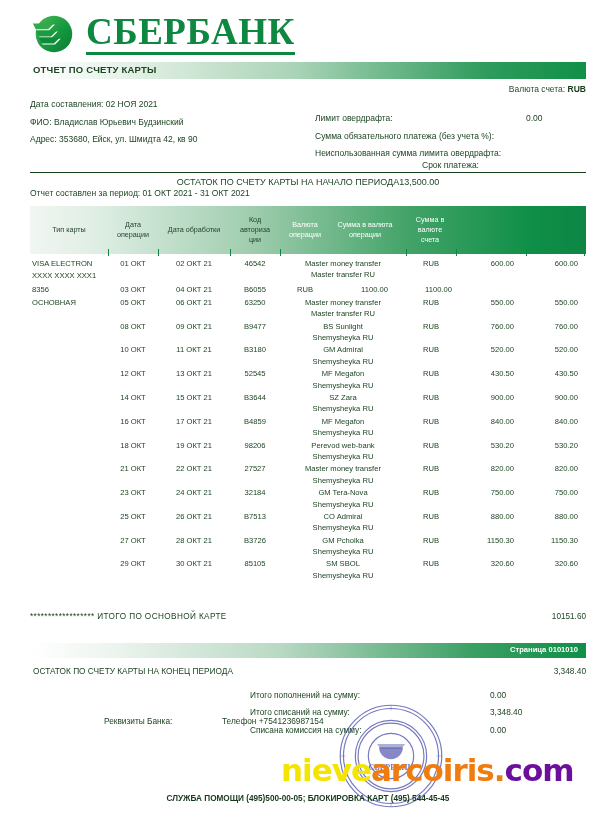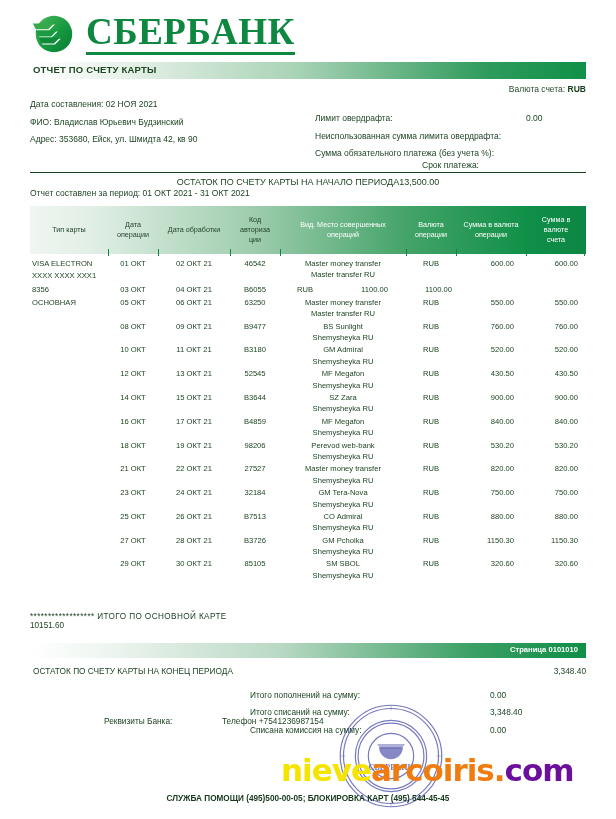--- a/index.html
+++ b/index.html
@@ -171,21 +171,20 @@
   .cardtype { font-size: 7.6px; line-height: 1.62; color: #1d4422; }
 
   .totals-row {
     position: absolute;
     left: 30px; top: 612px;
     width: 556px;
     display: flex;
     justify-content: space-between;
     font-size: 8.2px;
     color: #1d4422;
-    flex-direction: column;
   }
   .stars { letter-spacing: 0.4px; }
 
   
   .page-bar {
     position: absolute;
     left: 30px; top: 643px;
     width: 556px; height: 15px;
     background: linear-gradient(to right, #ffffff 0%, #eef5f0 14%, #b9d9c4 45%, #3a9f63 80%, #0f8f47 100%);
   }
@@ -302,44 +301,43 @@
     <div>ФИО: Владислав Юрьевич Будзинский</div>
     <div>Адрес: 353680, Ейск, ул. Шмидта 42, кв 90</div>
   </div>
 
   <div class="info-right">
     <div class="info-row">
       <span>Лимит овердрафта:</span>
       <span class="val">0.00</span>
     </div>
     <div class="info-row">
+      <span>Сумма обязательного платежа (без учета %):</span>
+    </div>
+    <div class="info-row">
       <span>Неиспользованная сумма лимита овердрафта:</span>
-    </div>
-    <div class="info-row">
-      <span>Сумма обязательного платежа (без учета %):</span>
     </div>
   </div>
 
   <div class="period">Отчет составлен за период: 01 ОКТ 2021 - 31 ОКТ 2021</div>
   <div class="payterm">Срок платежа:</div>
 
   <div class="rule"></div>
 
   <div class="opening">
     <span>ОСТАТОК ПО СЧЕТУ КАРТЫ НА НАЧАЛО ПЕРИОДА</span>
     <span>13,500.00</span>
   </div>
 
   <div class="tbl-head"></div>
   <div class="tbl-head-cells">
     <div class="hc dark col0"><span>Тип карты</span></div>
     <div class="hc dark col1"><span>Дата</span><br><span>операции</span></div>
     <div class="hc dark col2"><span>Дата обработки</span></div>
     <div class="hc dark col3"><span>Код</span><br><span>авториза</span><br><span>ции</span></div>
-    <div class="hc light col4"><span>Вид. Место совершенных</span><br><span>операций</span></div>
     <div class="hc light col5"><span>Валюта</span><br><span>операции</span></div>
     <div class="hc light col6"><span>Сумма в валюта</span><br><span>операции</span></div>
     <div class="hc light col7"><span>Сумма в</span><br><span>валюте</span><br><span>счета</span></div>
   </div>
 
   <div class="ticks">
     <span style="left:78px"></span>
     <span style="left:128px"></span>
     <span style="left:200px"></span>
     <span style="left:250px"></span>

